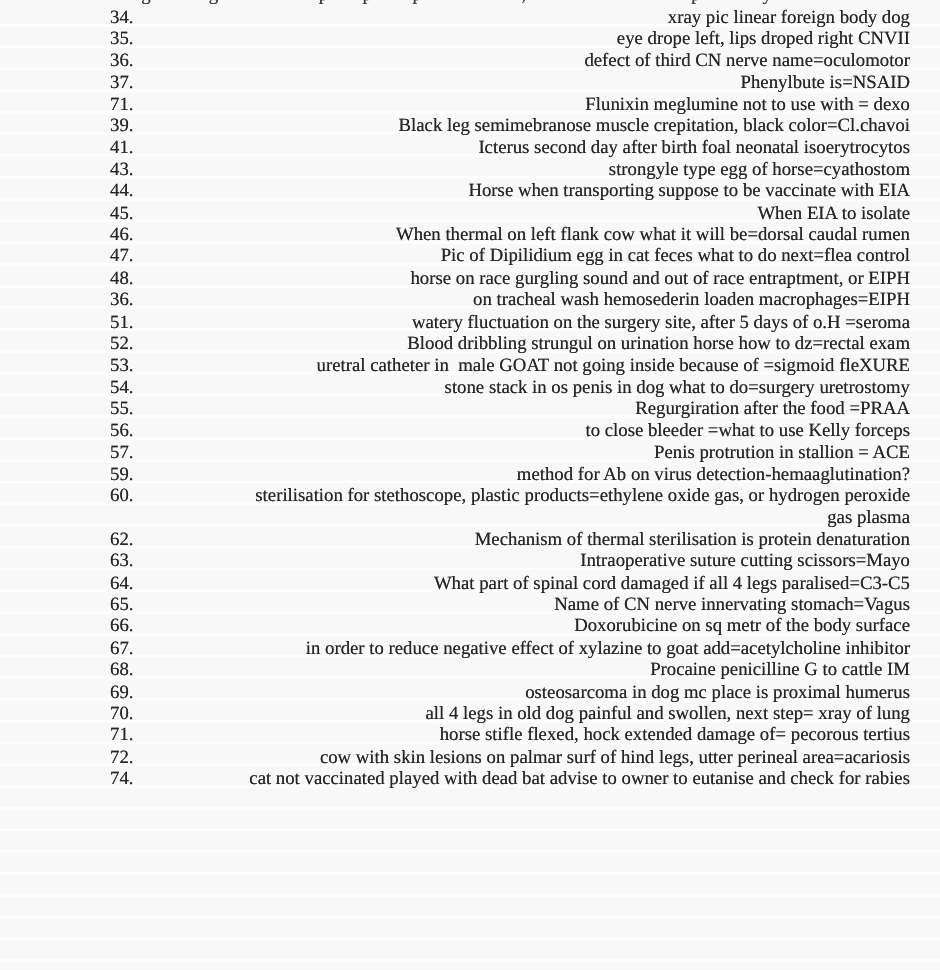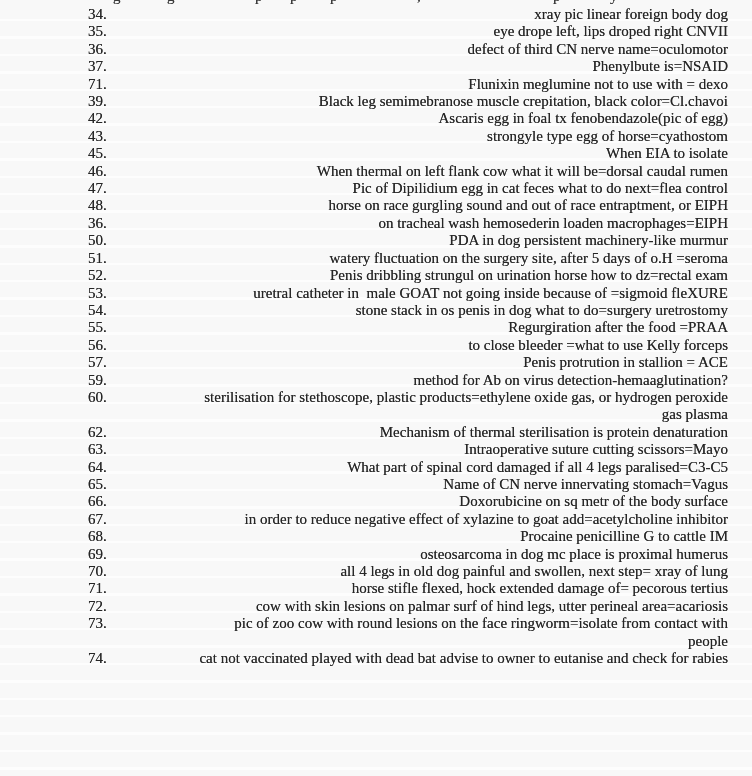--- a/index.html
+++ b/index.html
@@ -98,31 +98,35 @@
     <span class="num">71.</span>
     <span class="txt">Flunixin meglumine not to use with = dexo</span>
   </div>
 
   <div class="row">
     <span class="num">39.</span>
     <span class="txt">Black leg semimebranose muscle crepitation, black color=Cl.chavoi</span>
   </div>
 
 
-
-  <div class="row">
-    <span class="num">42.</span>
-    <span class="txt">Ascaris egg in foal tx fenobendazole(pic of egg)</span>
-  </div>
+  <div class="row">
+    <span class="num">41.</span>
+    <span class="txt">Icterus second day after birth foal neonatal isoerytrocytos</span>
+  </div>
+
 
   <div class="row">
     <span class="num">43.</span>
     <span class="txt">strongyle type egg of horse=cyathostom</span>
   </div>
 
+  <div class="row">
+    <span class="num">44.</span>
+    <span class="txt">Horse when transporting suppose to be vaccinate with EIA</span>
+  </div>
 
   <div class="row">
     <span class="num">45.</span>
     <span class="txt">When EIA to isolate</span>
   </div>
 
   <div class="row">
     <span class="num">46.</span>
     <span class="txt">When thermal on left flank cow what it will be=dorsal caudal rumen</span>
   </div>
@@ -135,33 +139,29 @@
   <div class="row">
     <span class="num">48.</span>
     <span class="txt">horse on race gurgling sound and out of race entraptment, or EIPH</span>
   </div>
 
   <div class="row">
     <span class="num">36.</span>
     <span class="txt">on tracheal wash hemosederin loaden macrophages=EIPH</span>
   </div>
 
-  <div class="row">
-    <span class="num">50.</span>
-    <span class="txt">PDA in dog persistent machinery-like murmur</span>
-  </div>
 
   <div class="row">
     <span class="num">51.</span>
     <span class="txt">watery fluctuation on the surgery site, after 5 days of o.H =seroma</span>
   </div>
 
   <div class="row">
     <span class="num">52.</span>
-    <span class="txt">Penis dribbling strungul on urination horse how to dz=rectal exam</span>
+    <span class="txt">Blood dribbling strungul on urination horse how to dz=rectal exam</span>
   </div>
 
   <div class="row">
     <span class="num">53.</span>
     <span class="txt">uretral catheter in  male GOAT not going inside because of =sigmoid fleXURE</span>
   </div>
 
   <div class="row">
     <span class="num">54.</span>
     <span class="txt">stone stack in os penis in dog what to do=surgery uretrostomy</span>
@@ -243,24 +243,19 @@
   <div class="row">
     <span class="num">71.</span>
     <span class="txt">horse stifle flexed, hock extended damage of= pecorous tertius</span>
   </div>
 
   <div class="row">
     <span class="num">72.</span>
     <span class="txt">cow with skin lesions on palmar surf of hind legs, utter perineal area=acariosis</span>
   </div>
 
-  <div class="row">
-    <span class="num">73.</span>
-    <span class="txt">pic of zoo cow with round lesions on the face ringworm=isolate from contact with
-people</span>
-  </div>
 
   <div class="row">
     <span class="num">74.</span>
     <span class="txt">cat not vaccinated played with dead bat advise to owner to eutanise and check for rabies</span>
   </div>
 </div>
 </div>
 
 </body></html>

